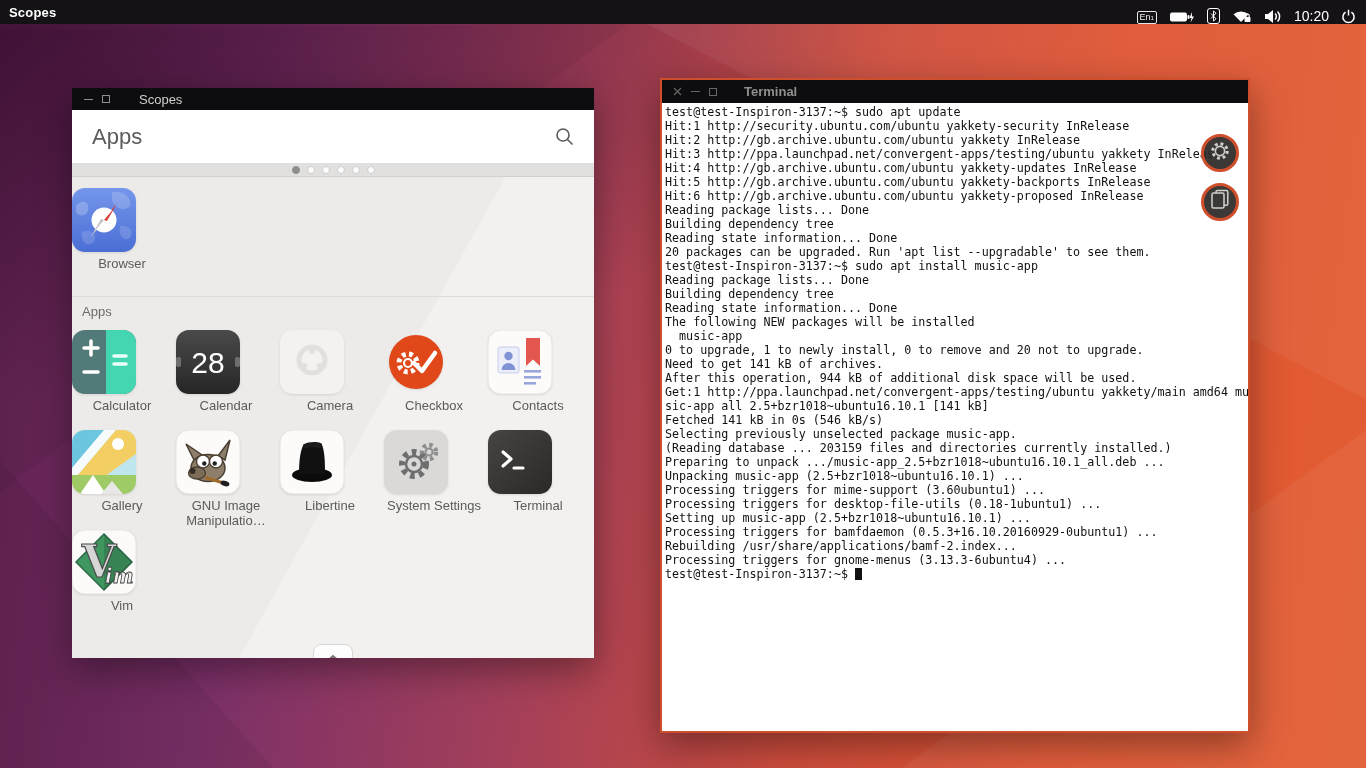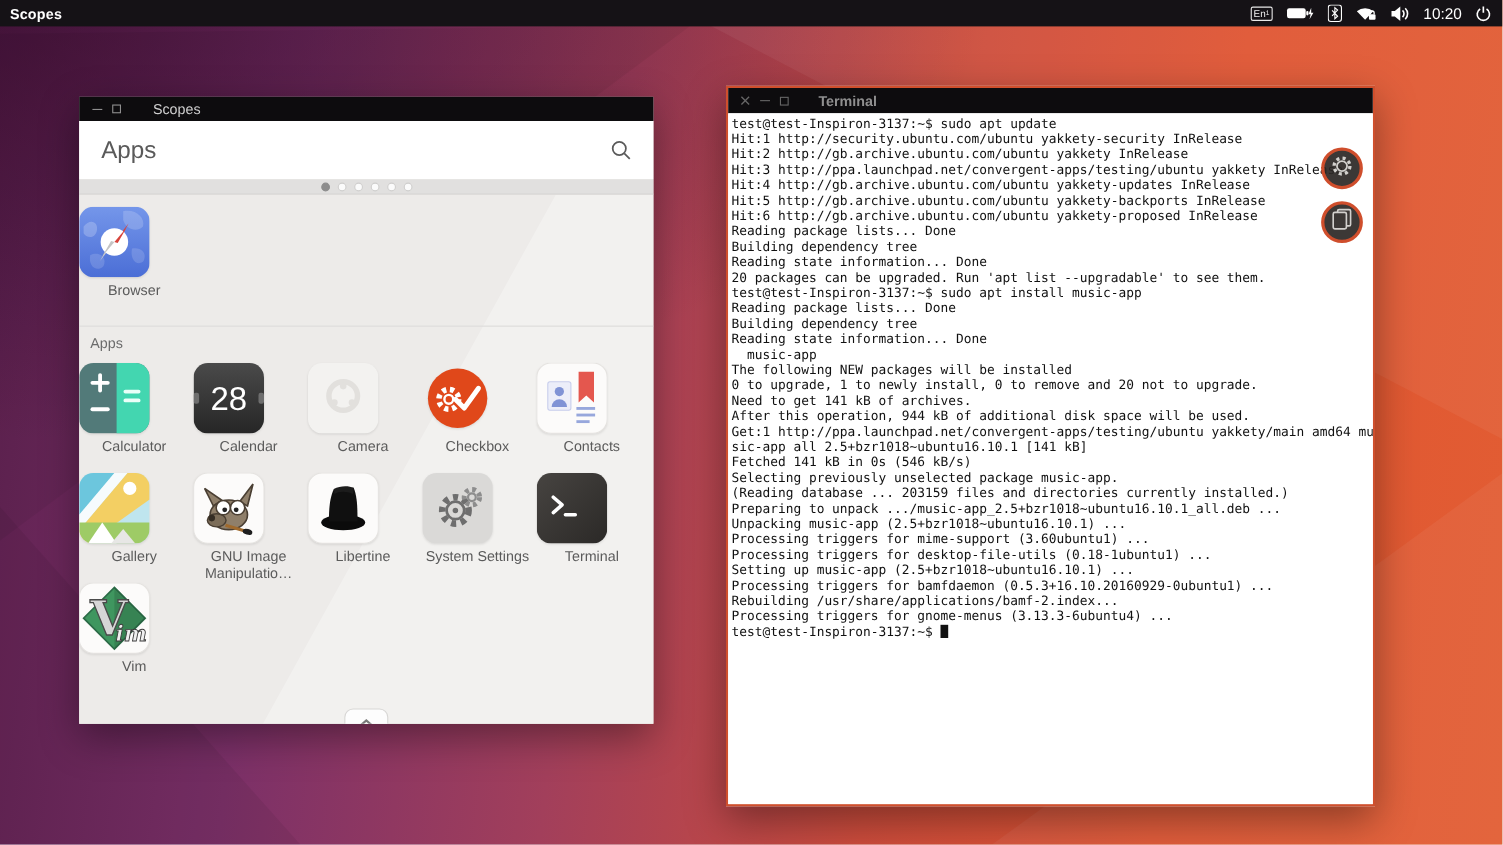--- a/index.html
+++ b/index.html
@@ -13,21 +13,21 @@
   .facet.f1 { clip-path:polygon(44% 0, 100% 0, 100% 52%); background:rgba(255,255,255,0.05); }
   .facet.f2 { clip-path:polygon(0 4%, 46% 3%, 0 64%); background:rgba(0,0,0,0.05); }
   .facet.f3 { clip-path:polygon(66% 100%, 100% 56%, 100% 100%); background:rgba(255,255,255,0.05); }
   .facet.f4 { clip-path:polygon(0 60%, 20% 100%, 0 100%); background:rgba(0,0,0,0.06); }
 
   
   .panel { position:absolute; top:0; left:0; width:100%; height:24px; background:#151216;
     display:flex; align-items:center; color:#fff; z-index:50; }
   .panel-title { font-size:13px; font-weight:bold; margin-left:9px; letter-spacing:.2px; }
   .panel-right { margin-left:auto; display:flex; align-items:center; gap:12px; padding-right:10px; }
-  .ind { display:flex; align-items:center; height:24px; }
+  .ind { display:flex; align-items:flex-end; height:24px; }
   .kbd-box { border:1px solid #e8e8e8; border-radius:2px; font-size:9px; padding:0 2px; height:13px;
     display:flex; align-items:flex-start; line-height:11px; color:#f0f0f0; }
   .kbd-box sub { font-size:6px; line-height:13px; }
   .clock { font-size:14px; color:#fff; }
 
   
   .titlebar { display:flex; align-items:center; background:#0d0c0e; }
   .wc { display:flex; align-items:center; justify-content:center; width:18px; height:100%; }
   .wc .bar { width:9px; height:1px; background:#8f8f8f; }
   .wc .sq  { width:8px; height:8px; border:1px solid #8f8f8f; }
@@ -395,22 +395,22 @@
           <div class="t-line">Hit:5 http://gb.archive.ubuntu.com/ubuntu yakkety-backports InRelease</div>
           <div class="t-line">Hit:6 http://gb.archive.ubuntu.com/ubuntu yakkety-proposed InRelease</div>
           <div class="t-line">Reading package lists... Done</div>
           <div class="t-line">Building dependency tree</div>
           <div class="t-line">Reading state information... Done</div>
           <div class="t-line">20 packages can be upgraded. Run 'apt list --upgradable' to see them.</div>
           <div class="t-line">test@test-Inspiron-3137:~$ sudo apt install music-app</div>
           <div class="t-line">Reading package lists... Done</div>
           <div class="t-line">Building dependency tree</div>
           <div class="t-line">Reading state information... Done</div>
+          <div class="t-line">The following NEW packages will be installed</div>
           <div class="t-line">  music-app</div>
-          <div class="t-line">The following NEW packages will be installed</div>
           <div class="t-line">0 to upgrade, 1 to newly install, 0 to remove and 20 not to upgrade.</div>
           <div class="t-line">Need to get 141 kB of archives.</div>
           <div class="t-line">After this operation, 944 kB of additional disk space will be used.</div>
           <div class="t-line">Get:1 http://ppa.launchpad.net/convergent-apps/testing/ubuntu yakkety/main amd64 mu</div>
           <div class="t-line">sic-app all 2.5+bzr1018~ubuntu16.10.1 [141 kB]</div>
           <div class="t-line">Fetched 141 kB in 0s (546 kB/s)</div>
           <div class="t-line">Selecting previously unselected package music-app.</div>
           <div class="t-line">(Reading database ... 203159 files and directories currently installed.)</div>
           <div class="t-line">Preparing to unpack .../music-app_2.5+bzr1018~ubuntu16.10.1_all.deb ...</div>
           <div class="t-line">Unpacking music-app (2.5+bzr1018~ubuntu16.10.1) ...</div>

